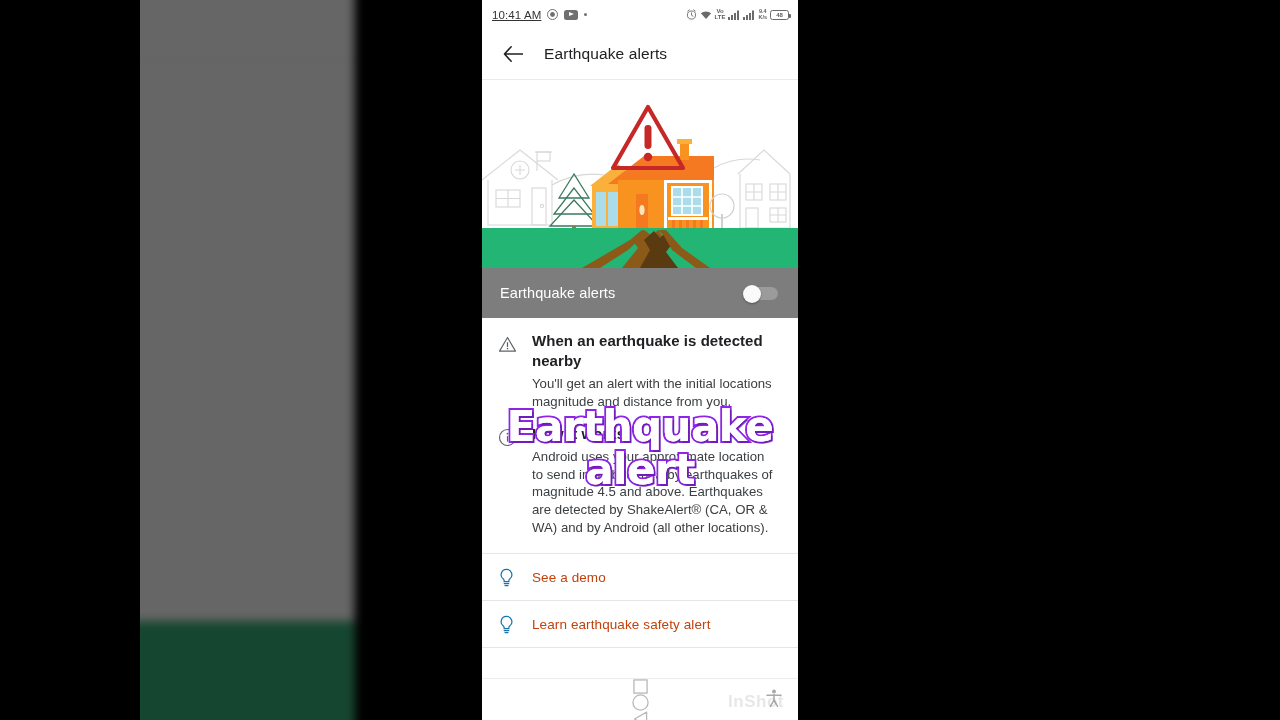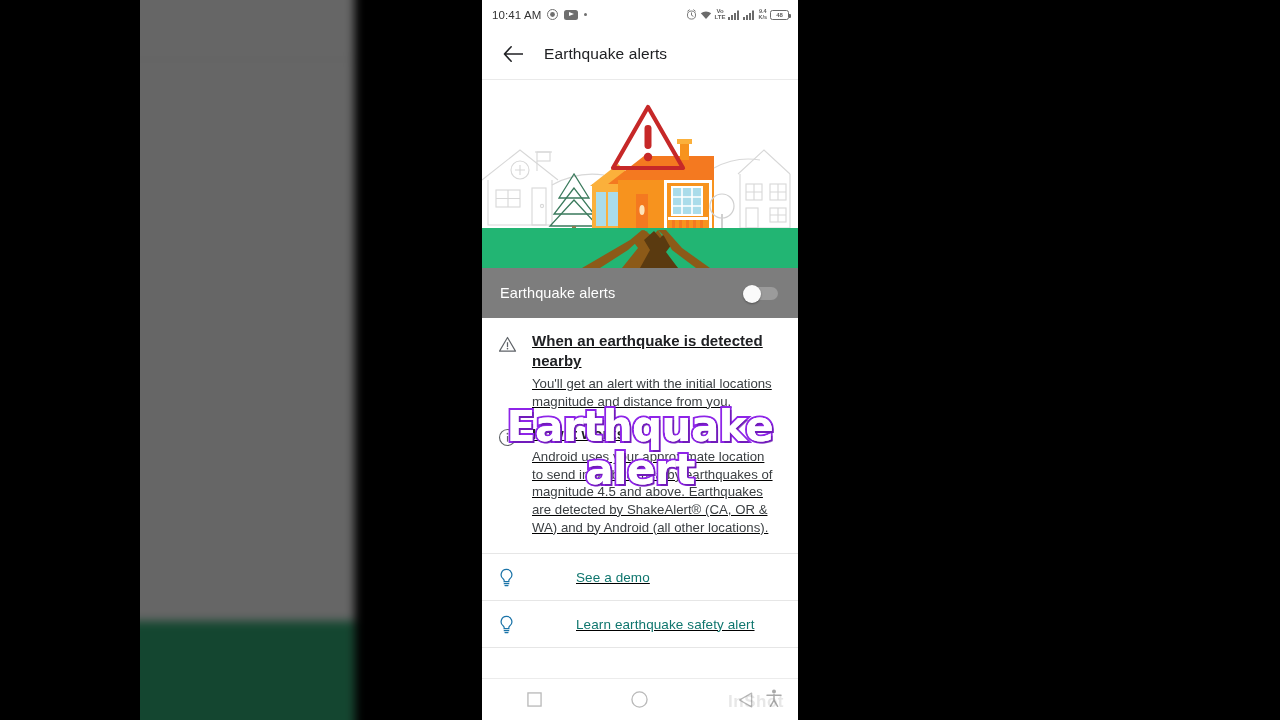--- a/index.html
+++ b/index.html
@@ -58,21 +58,21 @@
   .statusbar {
     height: 29px;
     background: #fff;
     display: flex;
     align-items: center;
     padding: 0 9px 0 10px;
     color: #3c3c3c;
     font-size: 11.5px;
   }
   .sb-left { display: flex; align-items: center; gap: 6px; }
-  .sb-clock { font-size: 11.5px; color: #333; letter-spacing: .1px; }
+  .sb-clock { font-size: 11.5px; color: #333; letter-spacing: .1px; text-decoration: underline; }
   .sb-right { margin-left: auto; display: flex; align-items: center; gap: 3px; }
 
   .ic { display: inline-block; line-height: 0; }
   .ic svg { display: block; }
 
   .yt-badge {
     width: 14px; height: 10px;
     background: #6f6f6f;
     border-radius: 2.5px;
     position: relative;
@@ -160,21 +160,21 @@
   }
   .switch .knob {
     position: absolute; left: 0; top: 0;
     width: 18px; height: 18px;
     background: #fafafa;
     border-radius: 50%;
     box-shadow: 0 1px 2px rgba(0,0,0,.35);
   }
 
   
-  .content { background: #fff; text-decoration: underline; }
+  .content { background: #fff; }
   .info-row {
     display: flex;
     padding: 13px 16px 4px 16px;
   }
   .info-icon {
     width: 34px; flex: 0 0 34px;
     padding-top: 4px;
     display: flex; justify-content: flex-start;
   }
   .info-body { flex: 1; padding-right: 4px; }
@@ -200,33 +200,32 @@
     display: flex; align-items: center;
     height: 47px;
     padding-left: 16px;
     cursor: pointer;
     border-bottom: 1px solid #e6e6e6;
     background: #fff;
   }
   .link-icon { width: 34px; flex: 0 0 34px; display: flex; align-items: center; }
   .link-text {
     font-size: 13.5px;
-    color: #0f766e;
+    color: #c2410c;
     letter-spacing: .1px;
-    margin-left: 44px;
   }
 
   
   .navbar {
     position: absolute;
     left: 0; bottom: 0;
     width: 316px; height: 42px;
     background: #fff;
     border-top: 1px solid #ececec;
-    display: flex; align-items: center;
+    display: flex; align-items: center; flex-direction: column;
   }
   .nav-btn {
     flex: 1; display: flex; align-items: center; justify-content: center;
     cursor: pointer; height: 100%;
   }
   .nav-acc {
     position: absolute; right: 16px; top: 50%;
     transform: translateY(-50%);
     cursor: pointer;
   }

